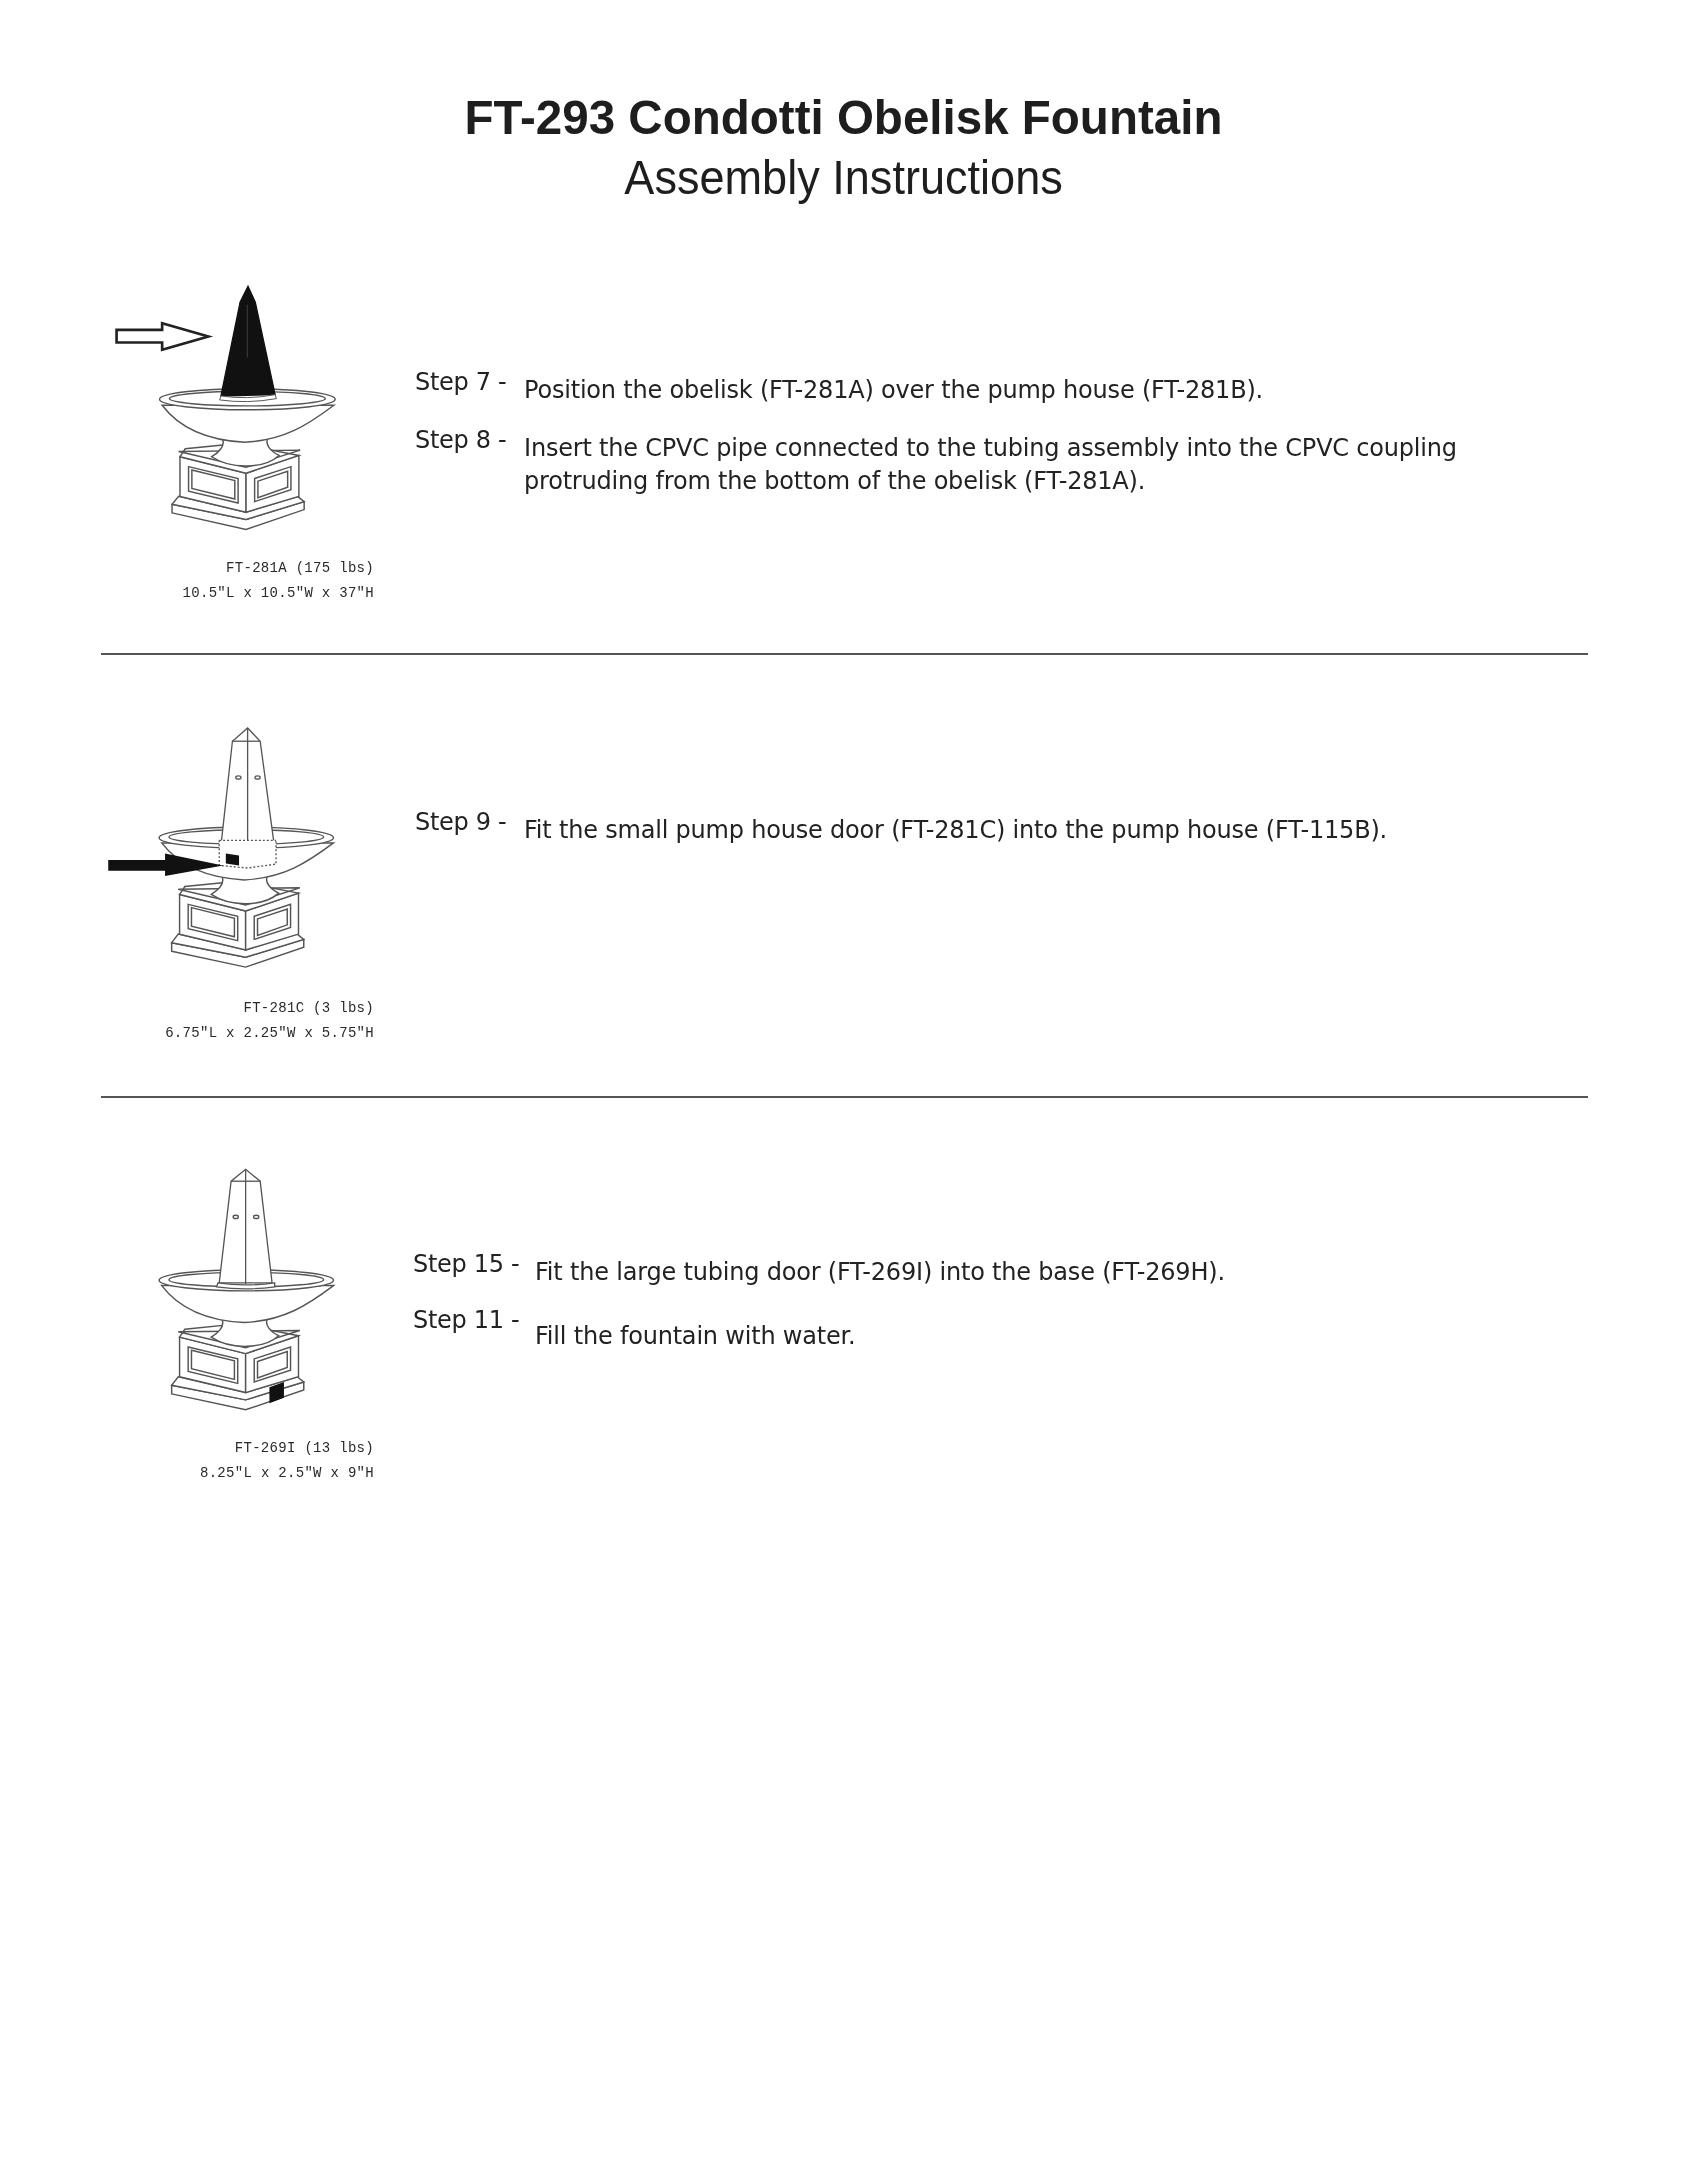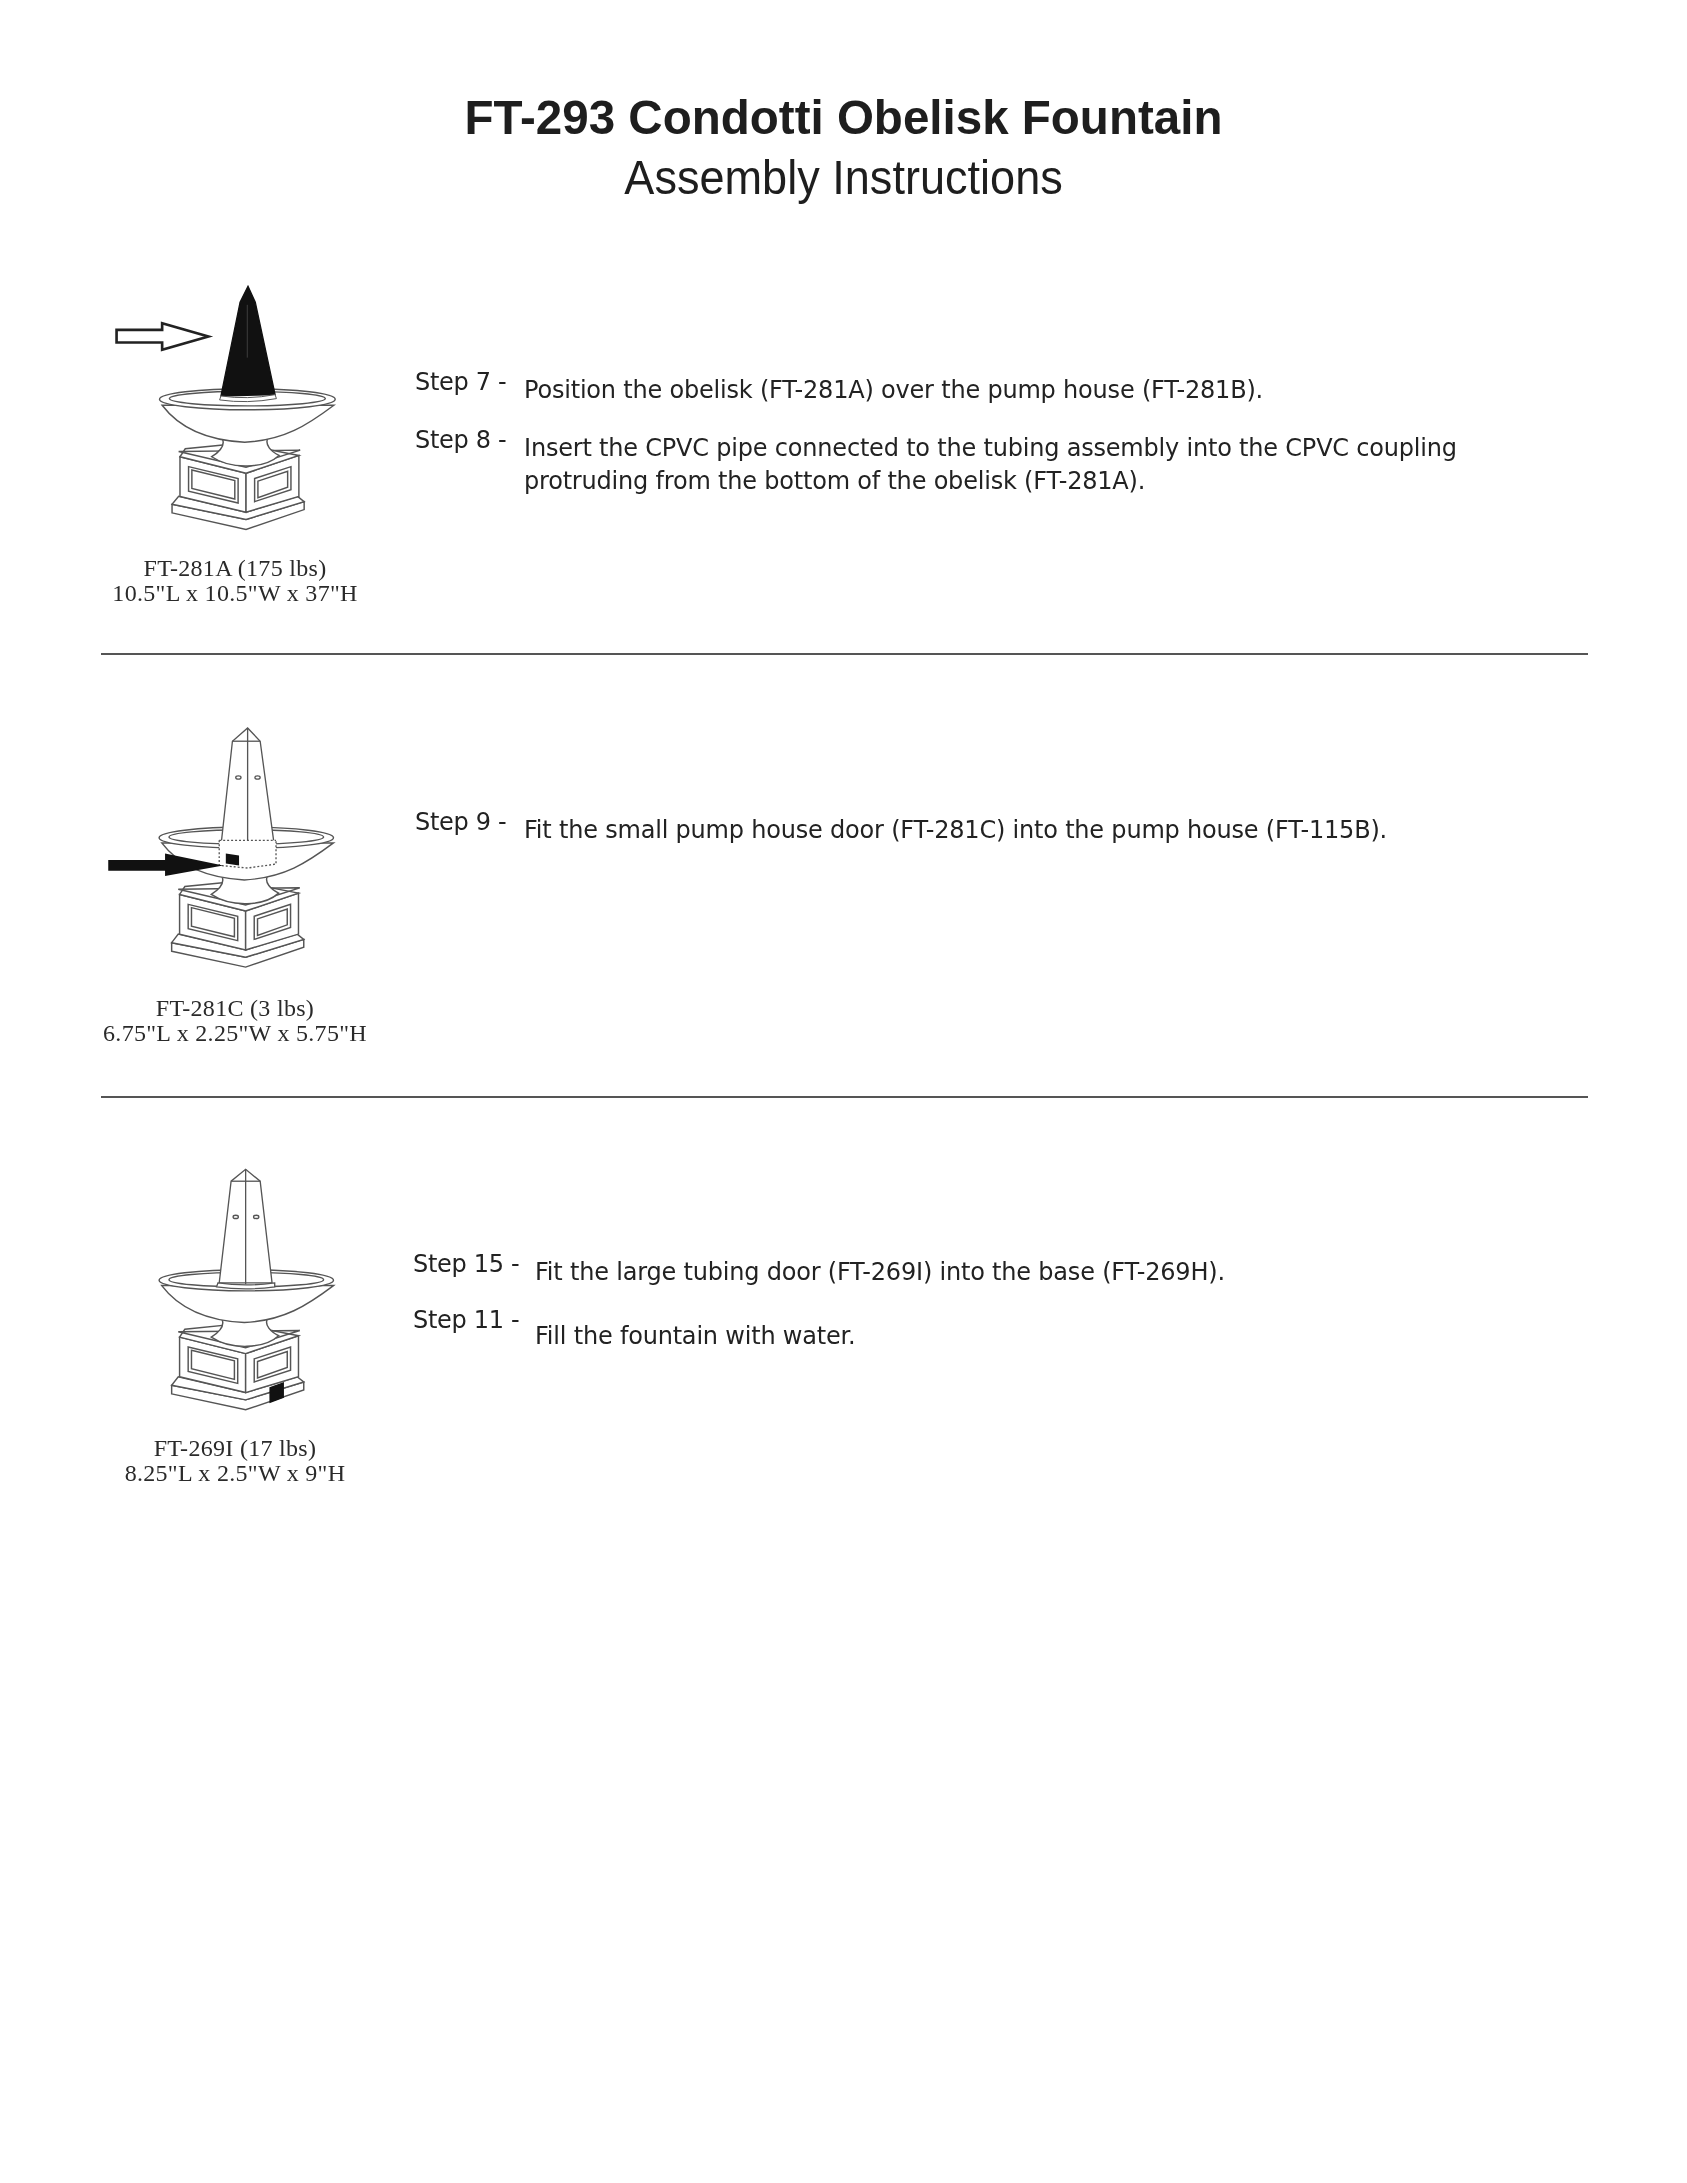--- a/index.html
+++ b/index.html
@@ -57,23 +57,23 @@
     .figure {
       position: absolute;
     }
     .figure svg {
       display: block;
       overflow: visible;
     }
     .caption {
       position: absolute;
       width: 278px;
-      text-align: center;
-      font-family: Liberation Serif, serif;
-      font-size: 24px;
+      text-align: right;
+      font-family: Liberation Mono, monospace;
+      font-size: 14px;
       line-height: 24.5px;
       color: #2a2a2a;
       letter-spacing: 0.3px;
     }
     .caption span {
       display: block;
       white-space: nowrap;
     }
     .step {
       position: absolute;
@@ -248,21 +248,21 @@
         <line x1="200" y1="30" x2="244" y2="30"></line>
         <ellipse cx="207" cy="84" rx="4" ry="2.5" fill="none"></ellipse>
         <ellipse cx="238" cy="84" rx="4" ry="2.5" fill="none"></ellipse>
         <path d="M180,184 Q222,190 266,184 L266,190 Q222,196 178,190 Z"></path>
       </g>
 
       <polygon points="258,342 280,334 280,358 258,366" fill="#111111"></polygon>
     </svg>
   </div>
   <div class="caption" style="left:96px; top:1436px;">
-    <span>FT-269I (17 lbs)</span>
+    <span>FT-269I (13 lbs)</span>
     <span>8.25"L x 2.5"W x 9"H</span>
   </div>
 
   <div class="step" style="left:413px; top:1248px;">
     <span class="step-label">Step 15 -</span>
     <span class="step-text" style="left:122px;">Fit the large tubing door (FT-269I) into the base (FT-269H).</span>
   </div>
   <div class="step" style="left:413px; top:1304px;">
     <span class="step-label">Step 11 -</span>
     <span class="step-text" style="left:122px;margin-top:8px;">Fill the fountain with water.</span>

